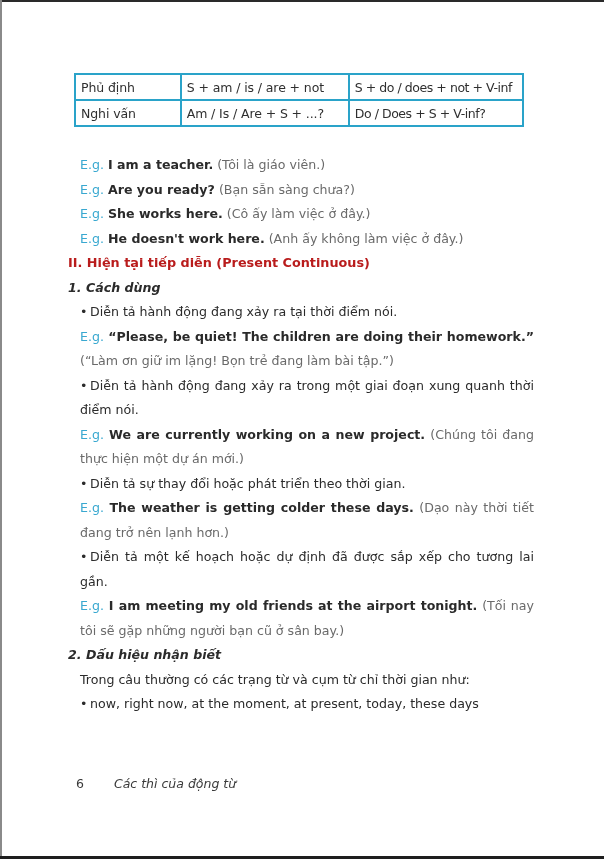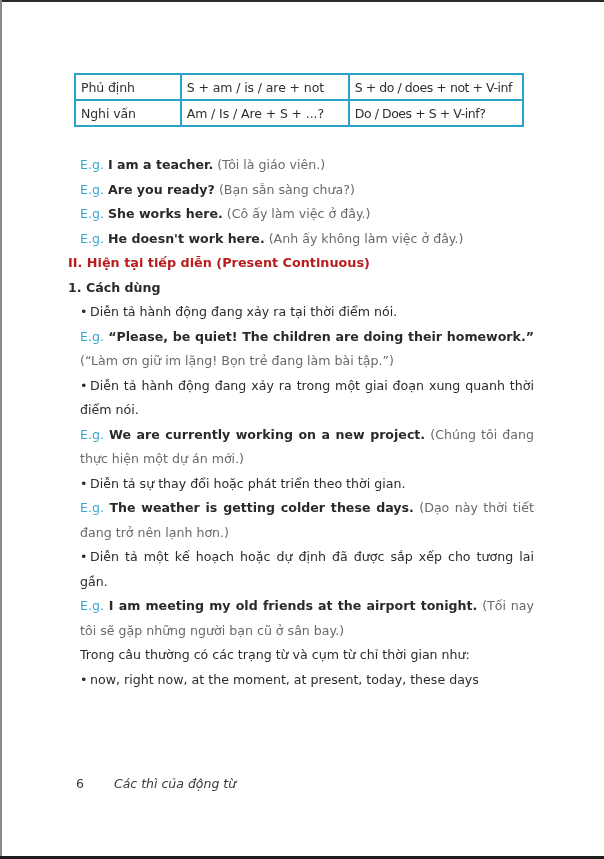--- a/index.html
+++ b/index.html
@@ -23,21 +23,21 @@
   .grammar-table td.c3 { width:164px; letter-spacing:-0.45px; }
 
   .content { position:absolute; left:68px; top:137px; width:466px; font-size:12.6px; line-height:24.5px;margin-top:16px; }
   .line { margin:0; white-space:nowrap; }
   .para { margin:0; text-align:justify; text-align-last:left; }
   .eg-label { color:#39a8d0; }
   .en { font-weight:bold; color:#2a2a2a; }
   .vi { color:#6a6a6a; font-weight:normal; }
   .indent { padding-left:12px; }
   .heading-section { color:#b91c1c; font-weight:bold; font-size:12.8px; margin:0; }
-  .heading-sub { font-weight:bold; margin:0; color:#2b2b2b; }
+  .heading-sub { font-weight:bold; font-style:italic; margin:0; color:#2b2b2b; }
   .bullet { padding-left:12px; color:#2b2b2b; }
   .bullet-dot { display:inline-block; width:10px; }
   .ital { }
 
   .footer { position:absolute; left:76px; top:776px; font-size:12.5px; color:#3a3a3a; }
   .footer .page-num { display:inline-block; width:34px; }
   .footer .chapter { font-style:italic; }
 </style>
 </head>
 <body>
@@ -108,20 +108,21 @@
     <span class="vi">(Dạo này thời tiết đang trở nên lạnh hơn.)</span>
   </p>
 
   <p class="para bullet"><span class="bullet-dot">•</span><span>Diễn tả một kế hoạch hoặc dự định đã được sắp xếp cho tương lai gần.</span></p>
   <p class="para indent">
     <span class="eg-label">E.g.</span>
     <span class="en">I am meeting my old friends at the airport tonight.</span>
     <span class="vi">(Tối nay tôi sẽ gặp những người bạn cũ ở sân bay.)</span>
   </p>
 
+  <p class="heading-sub">2. Dấu hiệu nhận biết</p>
   <p class="para indent">Trong câu thường có các trạng từ và cụm từ chỉ thời gian như:</p>
   <p class="para bullet"><span class="bullet-dot">•</span><span class="ital">now, right now, at the moment, at present, today, these days</span></p>
 </div>
 
 <div class="footer">
   <span class="page-num">6</span>
   <span class="chapter">Các thì của động từ</span>
 </div>
 
 </body></html>

